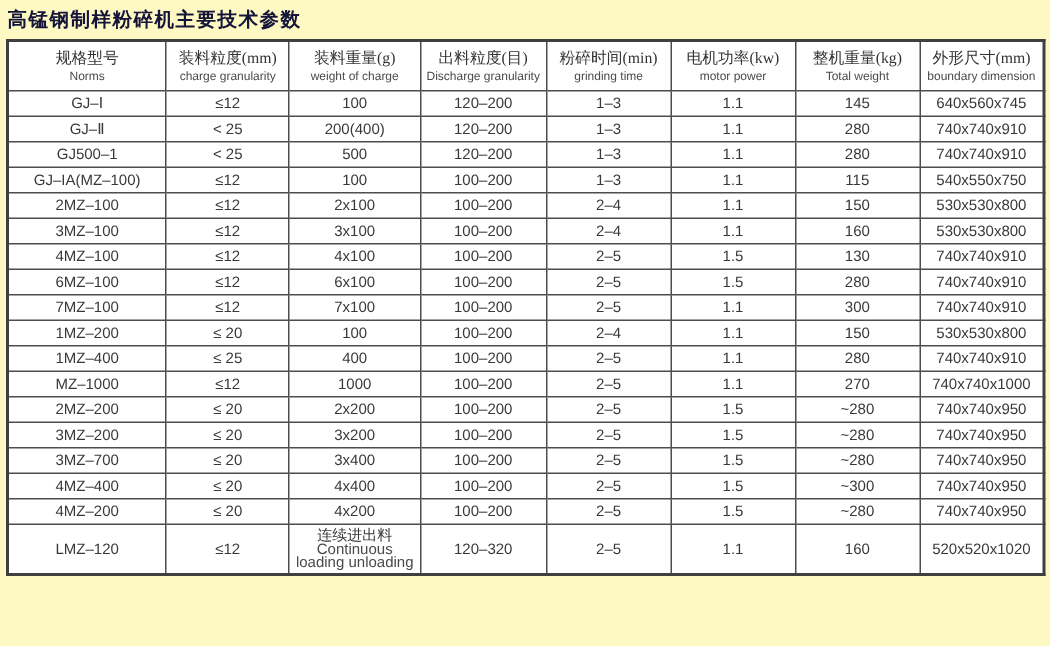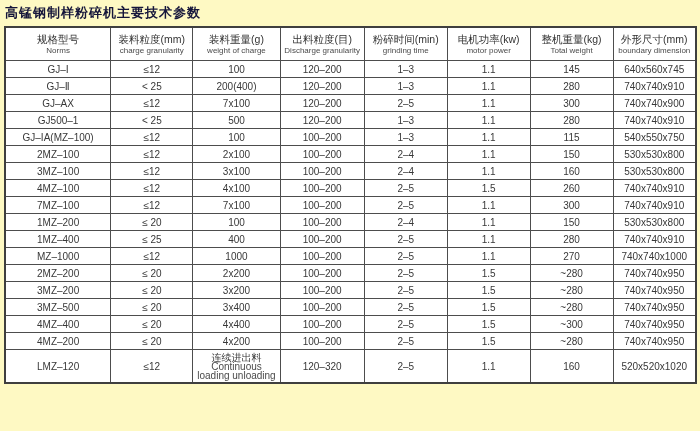--- a/index.html
+++ b/index.html
@@ -44,21 +44,21 @@
   }
   th.col-header {
     height: 32px;
     font-weight: normal;
     background: #ffffff;
   }
   .hdr-cn {
     font-size: 10.5px;
     color: #333333;
     line-height: 13px;
-    font-family: Liberation Sans, sans-serif;
+    font-family: Liberation Serif, serif;
   }
   .hdr-en {
     font-size: 8px;
     color: #4a4a4a;
     line-height: 9px;
   }
   td.cell {
     font-size: 10px;
     height: 16px;
     line-height: 11px;
@@ -147,30 +147,20 @@
           <td class="cell">GJ–Ⅱ</td>
           <td class="cell">&lt; 25</td>
           <td class="cell">200(400)</td>
           <td class="cell">120–200</td>
           <td class="cell">1–3</td>
           <td class="cell">1.1</td>
           <td class="cell">280</td>
           <td class="cell">740x740x910</td>
         </tr>
         <tr>
-          <td class="cell">GJ–AX</td>
-          <td class="cell">≤12</td>
-          <td class="cell">7x100</td>
-          <td class="cell">120–200</td>
-          <td class="cell">2–5</td>
-          <td class="cell">1.1</td>
-          <td class="cell">300</td>
-          <td class="cell">740x740x900</td>
-        </tr>
-        <tr>
           <td class="cell">GJ500–1</td>
           <td class="cell">&lt; 25</td>
           <td class="cell">500</td>
           <td class="cell">120–200</td>
           <td class="cell">1–3</td>
           <td class="cell">1.1</td>
           <td class="cell">280</td>
           <td class="cell">740x740x910</td>
         </tr>
         <tr>
@@ -203,21 +193,31 @@
           <td class="cell">160</td>
           <td class="cell">530x530x800</td>
         </tr>
         <tr>
           <td class="cell">4MZ–100</td>
           <td class="cell">≤12</td>
           <td class="cell">4x100</td>
           <td class="cell">100–200</td>
           <td class="cell">2–5</td>
           <td class="cell">1.5</td>
-          <td class="cell">260</td>
+          <td class="cell">130</td>
+          <td class="cell">740x740x910</td>
+        </tr>
+        <tr>
+          <td class="cell">6MZ–100</td>
+          <td class="cell">≤12</td>
+          <td class="cell">6x100</td>
+          <td class="cell">100–200</td>
+          <td class="cell">2–5</td>
+          <td class="cell">1.5</td>
+          <td class="cell">280</td>
           <td class="cell">740x740x910</td>
         </tr>
         <tr>
           <td class="cell">7MZ–100</td>
           <td class="cell">≤12</td>
           <td class="cell">7x100</td>
           <td class="cell">100–200</td>
           <td class="cell">2–5</td>
           <td class="cell">1.1</td>
           <td class="cell">300</td>
@@ -267,21 +267,21 @@
           <td class="cell">3MZ–200</td>
           <td class="cell">≤ 20</td>
           <td class="cell">3x200</td>
           <td class="cell">100–200</td>
           <td class="cell">2–5</td>
           <td class="cell">1.5</td>
           <td class="cell">~280</td>
           <td class="cell">740x740x950</td>
         </tr>
         <tr>
-          <td class="cell">3MZ–500</td>
+          <td class="cell">3MZ–700</td>
           <td class="cell">≤ 20</td>
           <td class="cell">3x400</td>
           <td class="cell">100–200</td>
           <td class="cell">2–5</td>
           <td class="cell">1.5</td>
           <td class="cell">~280</td>
           <td class="cell">740x740x950</td>
         </tr>
         <tr>
           <td class="cell">4MZ–400</td>

